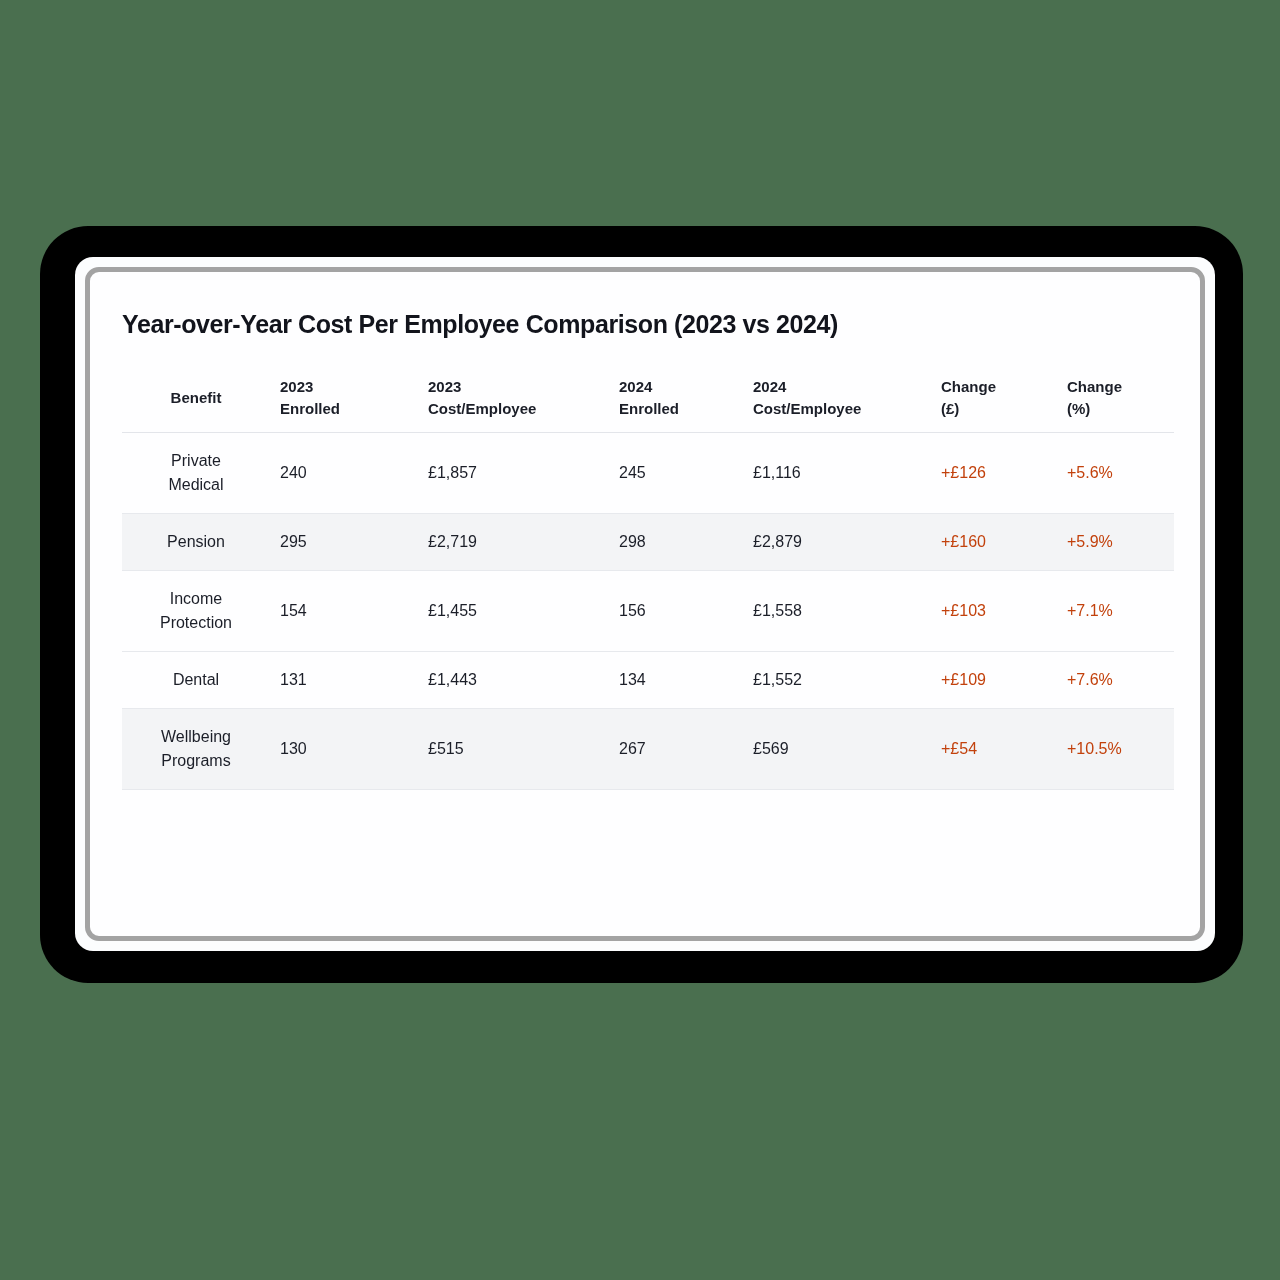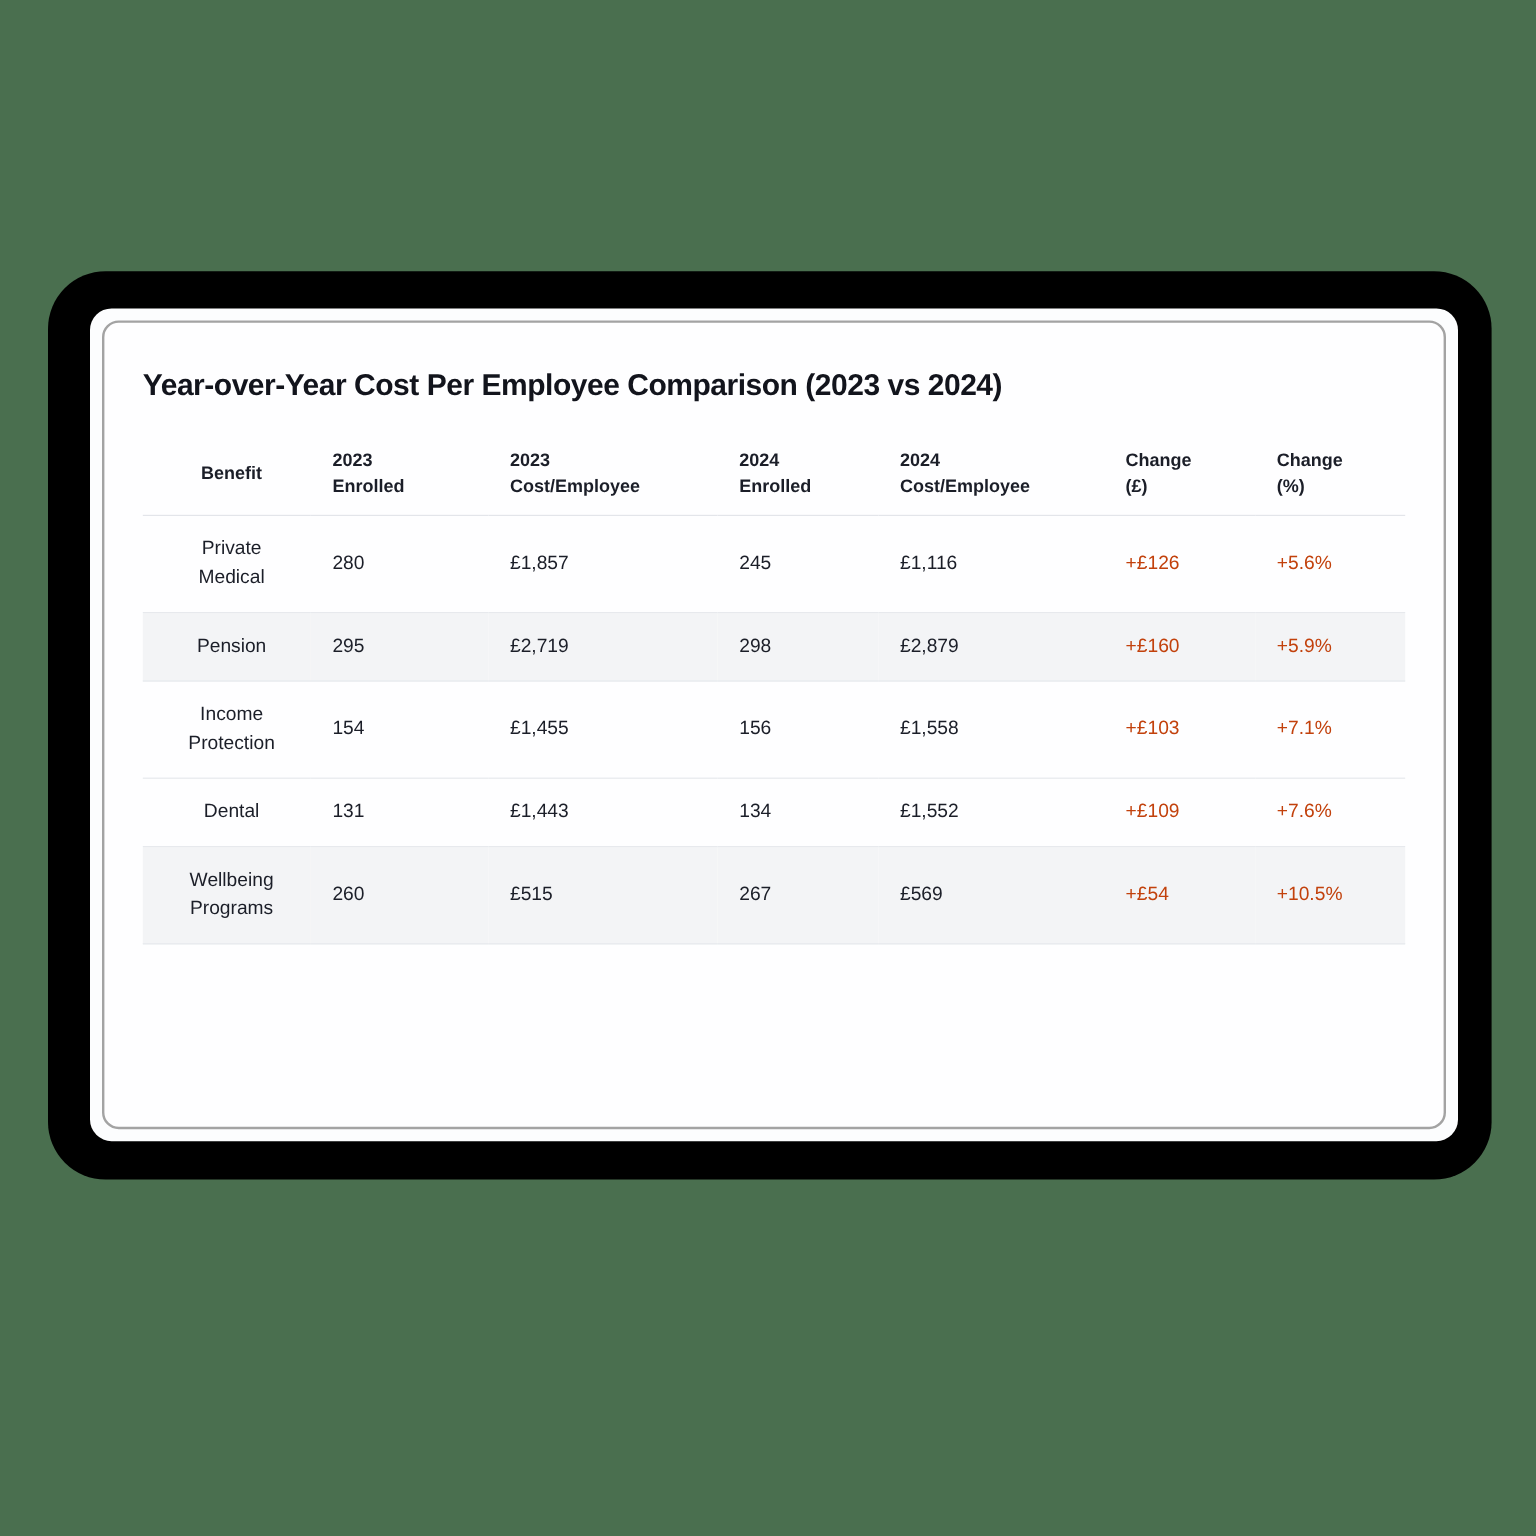--- a/index.html
+++ b/index.html
@@ -21,21 +21,21 @@
     position: absolute;
     left: 35px; top: 31px;
     width: 1140px; height: 694px;
     background: #fcfdfe;
     border-radius: 18px;
     padding: 10px;
   }
   .panel {
     width: 100%; height: 100%;
     background: #fefeff;
-    border: 2px solid #a3a3a3;
+    border: 5px solid #a3a3a3;
     border-radius: 14px;
     padding: 36px 32px 20px 32px;
     overflow: hidden;
   }
   .title {
     font-size: 25px;
     font-weight: 700;
     letter-spacing: -0.4px;
     color: #12141c;
     line-height: 32px;
@@ -98,21 +98,21 @@
               <th>Change
 (£)</th>
               <th>Change
 (%)</th>
             </tr>
         </thead>
         <tbody>
             <tr>
               <td class="left">Private
 Medical</td>
-              <td>280</td>
+              <td>240</td>
               <td>£1,857</td>
               <td>245</td>
               <td>£1,116</td>
               <td class="red">+£126</td>
               <td class="red">+5.6%</td>
             </tr>
             <tr>
               <td class="left">Pension</td>
               <td>295</td>
               <td>£2,719</td>
@@ -136,21 +136,21 @@
               <td>131</td>
               <td>£1,443</td>
               <td>134</td>
               <td>£1,552</td>
               <td class="red">+£109</td>
               <td class="red">+7.6%</td>
             </tr>
             <tr>
               <td class="left">Wellbeing
 Programs</td>
-              <td>260</td>
+              <td>130</td>
               <td>£515</td>
               <td>267</td>
               <td>£569</td>
               <td class="red">+£54</td>
               <td class="red">+10.5%</td>
             </tr>
           </tbody>
       </table>
     </div>
   </div>

